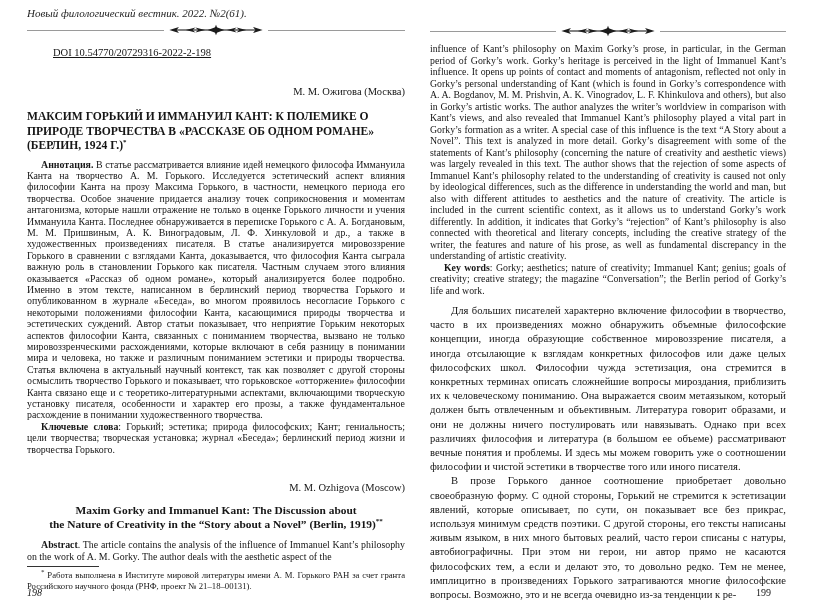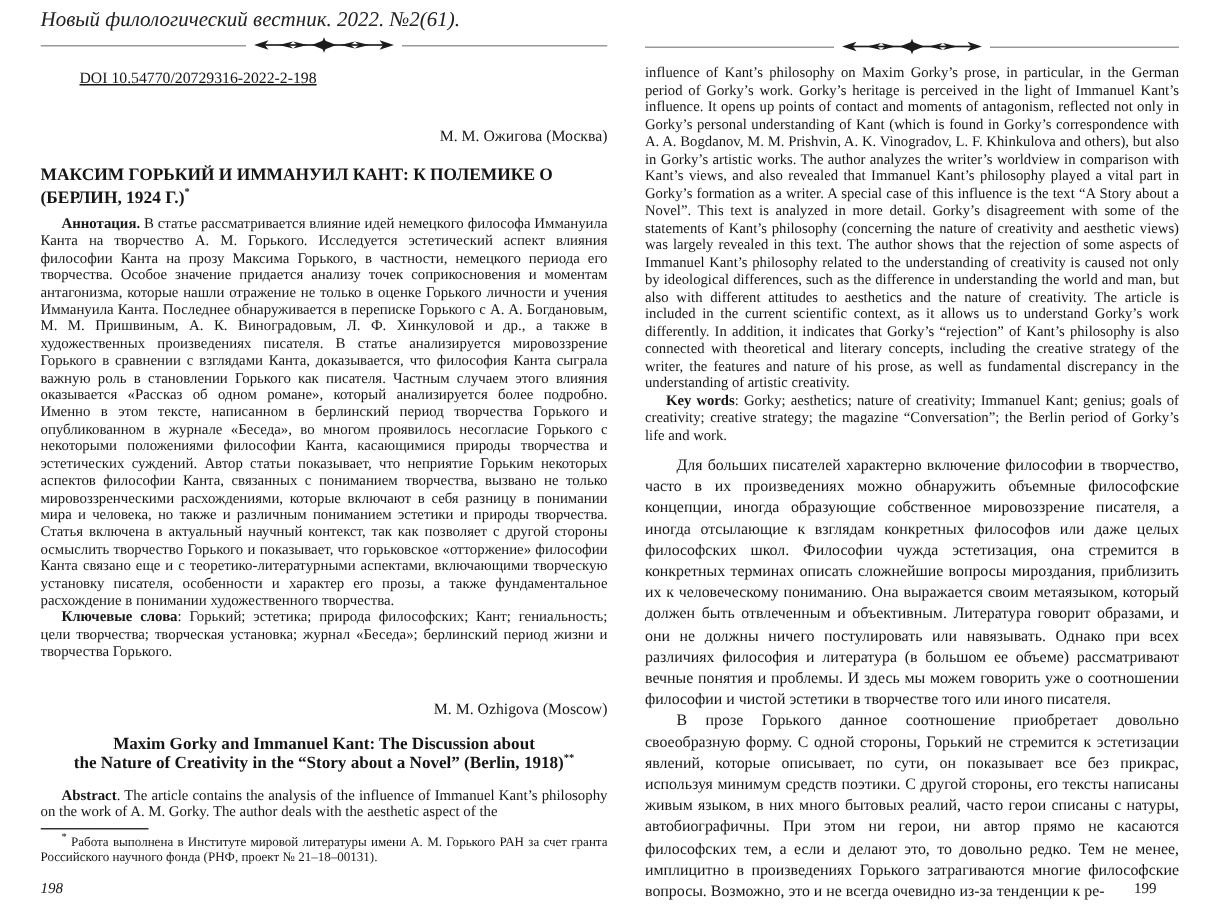--- a/index.html
+++ b/index.html
@@ -5,21 +5,21 @@
   html,body{margin:0;padding:0;background:#ffffff;}
   #screen{
     position:relative;width:820px;height:609px;background:#ffffff;
     overflow:hidden;color:#161616;
     font-family:"Liberation Serif","DejaVu Serif",serif;
   }
   .page{position:absolute;top:8px;height:597px;overflow:hidden;}
   #page-left{left:27px;width:378px;}
   #page-right{left:430px;width:356px;}
 
-  .running-head{font-size:14px;font-style:italic;line-height:11px;color:#222;}
+  .running-head{font-size:11px;font-style:italic;line-height:11px;color:#222;}
 
   .ornament{display:flex;align-items:center;height:14px;}
   .orn-line{flex:1;height:0;border-top:1px solid #9a9a9a;}
   .orn-svg{flex:0 0 auto;margin:0 4px;}
 
   #page-left .ornament{margin-top:4px;}
   #page-right .ornament{margin-top:16px;}
 
   .doi{margin-top:9px;padding-left:26px;font-size:10.5px;line-height:13px;text-decoration:underline;}
   .author-line{margin-top:26px;text-align:right;font-size:10.5px;line-height:13px;}
@@ -68,32 +68,33 @@
       </svg>
       <span class="orn-line"></span>
     </div>
 
     <div class="doi">DOI 10.54770/20729316-2022-2-198</div>
 
     <div class="author-line">М. М. Ожигова (Москва)</div>
 
     <h1 class="title-ru">
       <span class="t-line">МАКСИМ ГОРЬКИЙ И ИММАНУИЛ КАНТ: К ПОЛЕМИКЕ О</span>
+      <span class="t-line">ПРИРОДЕ ТВОРЧЕСТВА В «РАССКАЗЕ ОБ ОДНОМ РОМАНЕ»</span>
       <span class="t-line"><span>(БЕРЛИН, 1924 Г.)</span><sup>*</sup></span>
     </h1>
 
     <p class="abstract-block"><b>Аннотация.</b> <span>В статье рассматривается влияние идей немецкого философа Иммануила Канта на творчество А. М. Горького. Исследуется эстетический аспект влияния философии Канта на прозу Максима Горького, в частности, немецкого периода его творчества. Особое значение придается анализу точек соприкосновения и моментам антагонизма, которые нашли отражение не только в оценке Горького личности и учения Иммануила Канта. Последнее обнаруживается в переписке Горького с А. А. Богдановым, М. М. Пришвиным, А. К. Виноградовым, Л. Ф. Хинкуловой и др., а также в художественных произведениях писателя. В статье анализируется мировоззрение Горького в сравнении с взглядами Канта, доказывается, что философия Канта сыграла важную роль в становлении Горького как писателя. Частным случаем этого влияния оказывается «Рассказ об одном романе», который анализируется более подробно. Именно в этом тексте, написанном в берлинский период творчества Горького и опубликованном в журнале «Беседа», во многом проявилось несогласие Горького с некоторыми положениями философии Канта, касающимися природы творчества и эстетических суждений. Автор статьи показывает, что неприятие Горьким некоторых аспектов философии Канта, связанных с пониманием творчества, вызвано не только мировоззренческими расхождениями, которые включают в себя разницу в понимании мира и человека, но также и различным пониманием эстетики и природы творчества. Статья включена в актуальный научный контекст, так как позволяет с другой стороны осмыслить творчество Горького и показывает, что горьковское «отторжение» философии Канта связано еще и с теоретико-литературными аспектами, включающими творческую установку писателя, особенности и характер его прозы, а также фундаментальное расхождение в понимании художественного творчества.</span></p>
 
     <p class="abstract-block no-gap"><b>Ключевые слова</b><span>: Горький; эстетика; природа философских; Кант; гениальность; цели творчества; творческая установка; журнал «Беседа»; берлинский период жизни и творчества Горького.</span></p>
 
     <div class="author-line">M. M. Ozhigova (Moscow)</div>
 
     <h2 class="title-en">
       <span class="t-line">Maxim Gorky and Immanuel Kant: The Discussion about</span>
-      <span class="t-line"><span>the Nature of Creativity in the “Story about a Novel” (Berlin, 1918)</span><sup>**</sup></span>
+      <span class="t-line"><span>the Nature of Creativity in the “Story about a Novel” (Berlin, 1919)</span><sup>**</sup></span>
     </h2>
 
     <p class="abstract-en-left"><b>Abstract</b><span>. The article contains the analysis of the influence of Immanuel Kant’s philosophy on the work of A. M. Gorky. The author deals with the aesthetic aspect of the</span></p>
 
     <div class="fn-rule"></div>
 
     <p class="footnote"><sup>*</sup> <span>Работа выполнена в Институте мировой литературы имени А. М. Горького РАН за счет гранта Российского научного фонда (РНФ, проект № 21–18–00131).</span></p>
 
 
     <div class="pagenum pn-left">198</div>

